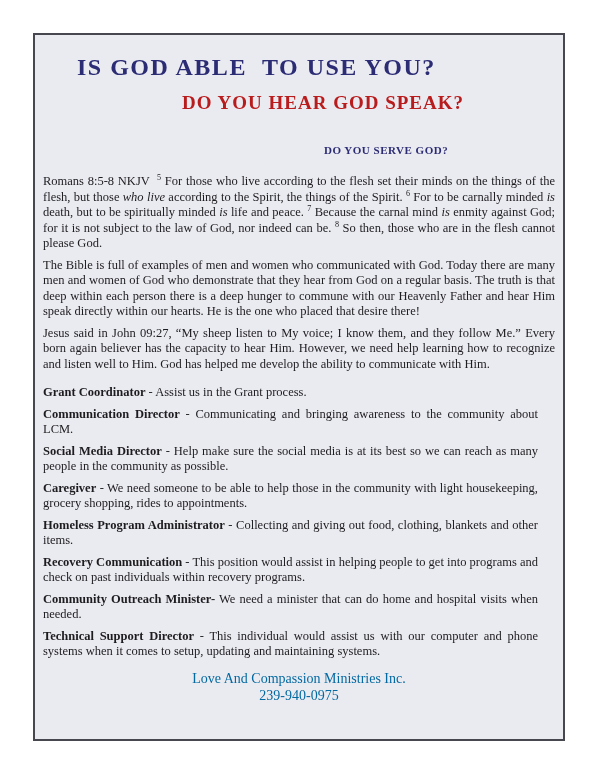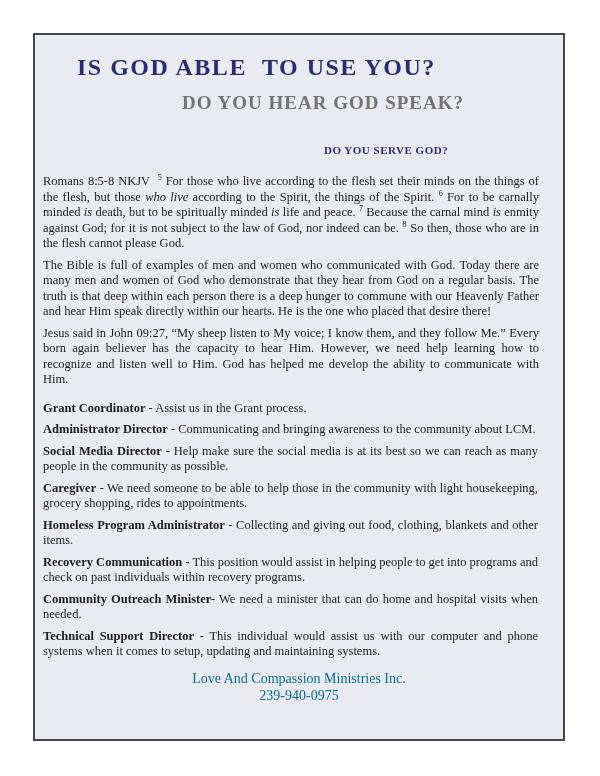--- a/index.html
+++ b/index.html
@@ -11,31 +11,31 @@
   .box {
     position:absolute; left:33px; top:33px; width:532px; height:708px;
     box-sizing:border-box; background:#eaeaf1; border:2px solid #47474f;
     padding:16px 8px 0 8px; overflow:hidden;
   }
   .t1 {
     color:#2c2c75; font-weight:bold; font-size:24px; line-height:28px;
     letter-spacing:1.5px; margin:2px 0 0 34px; white-space:pre;
   }
   .t2 {
-    color:#737373; font-weight:bold; font-size:19px; line-height:22px;
+    color:#b91c1c; font-weight:bold; font-size:19px; line-height:22px;
     letter-spacing:1px; margin:11px 0 0 139px; white-space:pre;font-family:Liberation Serif, serif;
   }
   .t3 {
     color:#2c2c75; font-weight:bold; font-size:11px; line-height:20px;
     letter-spacing:0.5px; margin:26px 0 0 281px; white-space:pre;
   }
   #paragraphs { margin-top:14px; }
   .body-par {
     color:#1d1d1f; font-size:12.5px; line-height:15.5px;
-    text-align:justify; margin:0 16px 6px 0;
+    text-align:justify; margin:0 0 6px 0;
   }
   .body-par sup { font-size:0.65em; line-height:0; }
   #positions { margin-top:13px; }
   .position-par {
     color:#1d1d1f; font-size:12.5px; line-height:15.5px;
     text-align:justify; margin:0 17px 6px 0;
   }
   .position-par b { font-weight:bold; }
   .footer {
     margin-top:10px; text-align:center; color:#0369a1;
@@ -52,21 +52,21 @@
     <div class="t3">DO YOU SERVE GOD?</div>
 
     <div id="paragraphs">
         <p class="body-par"><span>Romans 8:5-8 NKJV &nbsp;</span><sup>5</sup><span> For those who live according to the flesh set their minds on the things of the flesh, but those </span><i>who live</i><span> according to the Spirit, the things of the Spirit. </span><sup>6</sup><span> For to be carnally minded </span><i>is</i><span> death, but to be spiritually minded </span><i>is</i><span> life and peace. </span><sup>7</sup><span> Because the carnal mind </span><i>is</i><span> enmity against God; for it is not subject to the law of God, nor indeed can be. </span><sup>8</sup><span> So then, those who are in the flesh cannot please God.</span></p>
         <p class="body-par"><span>The Bible is full of examples of men and women who communicated with God. Today there are many men and women of God who demonstrate that they hear from God on a regular basis. The truth is that deep within each person there is a deep hunger to commune with our Heavenly Father and hear Him speak directly within our hearts. He is the one who placed that desire there!</span></p>
         <p class="body-par"><span>Jesus said in John 09:27, “My sheep listen to My voice; I know them, and they follow Me.” Every born again believer has the capacity to hear Him. However, we need help learning how to recognize and listen well to Him. God has helped me develop the ability to communicate with Him.</span></p>
       </div>
 
     <div id="positions">
         <p class="position-par"><b>Grant Coordinator</b><span> - Assist us in the Grant process.</span></p>
-        <p class="position-par"><b>Administrator Director</b><span> - Communicating and bringing awareness to the community about LCM.</span></p>
+        <p class="position-par"><b>Communication Director</b><span> - Communicating and bringing awareness to the community about LCM.</span></p>
         <p class="position-par"><b>Social Media Director</b><span> - Help make sure the social media is at its best so we can reach as many people in the community as possible.</span></p>
         <p class="position-par"><b>Caregiver</b><span> - We need someone to be able to help those in the community with light housekeeping, grocery shopping, rides to appointments.</span></p>
         <p class="position-par"><b>Homeless Program Administrator</b><span> - Collecting and giving out food, clothing, blankets and other items.</span></p>
         <p class="position-par"><b>Recovery Communication</b><span> - This position would assist in helping people to get into programs and check on past individuals within recovery programs.</span></p>
         <p class="position-par"><b>Community Outreach Minister-</b><span> We need a minister that can do home and hospital visits when needed.</span></p>
         <p class="position-par"><b>Technical Support Director</b><span> - This individual would assist us with our computer and phone systems when it comes to setup, updating and maintaining systems.</span></p>
       </div>
 
     <div class="footer">
       <div>Love And Compassion Ministries Inc.</div>

